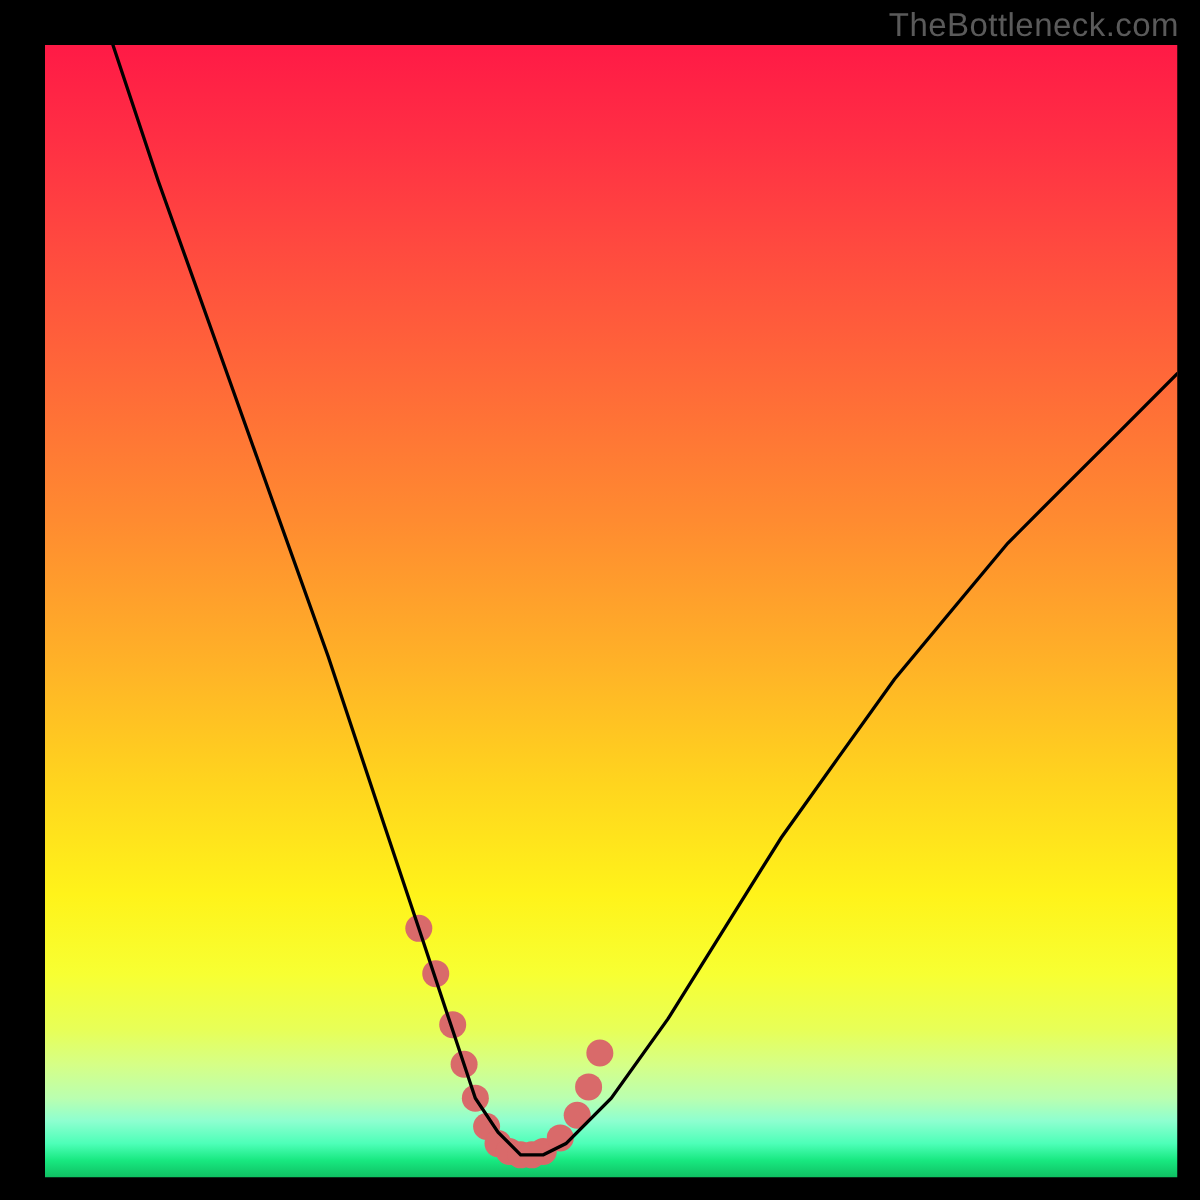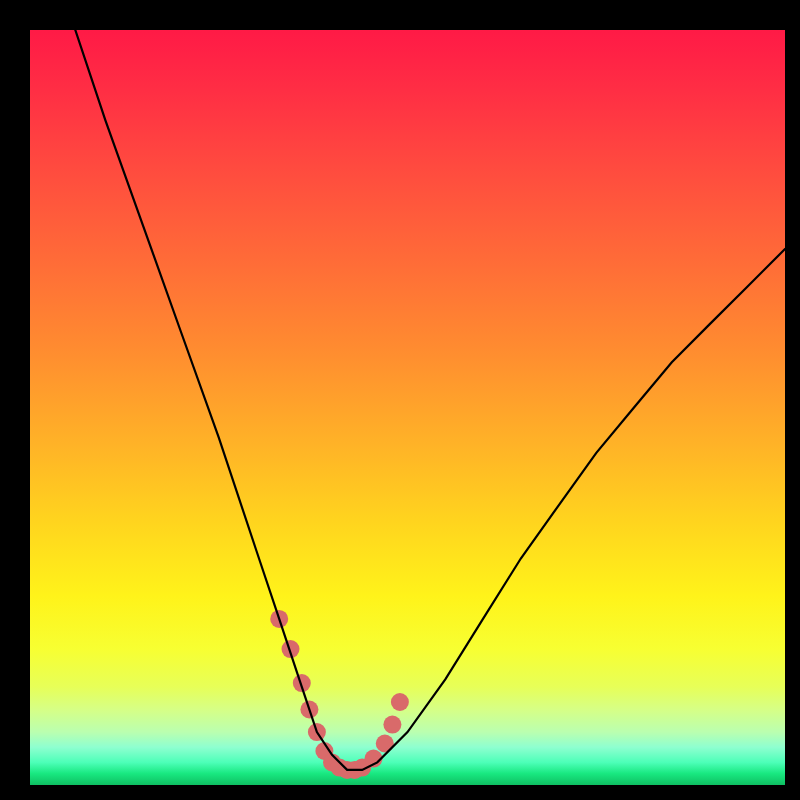--- a/index.html
+++ b/index.html
@@ -85,13 +85,14 @@
           <circle cx="332.2" cy="737.6" r="9" fill="#d96a6a"></circle>
           <circle cx="343.5" cy="728.6" r="9" fill="#d96a6a"></circle>
           <circle cx="354.8" cy="713.5" r="9" fill="#d96a6a"></circle>
           <circle cx="362.4" cy="694.6" r="9" fill="#d96a6a"></circle>
           <circle cx="369.9" cy="672.0" r="9" fill="#d96a6a"></circle>
         </g>
       <path id="curve-path" fill="none" stroke="#000000" stroke-width="2.2" stroke-linecap="round" d="M45.3 0.0 L75.5 90.6 L113.3 196.3 L151.0 302.0 L188.8 407.7 L226.5 521.0 L249.2 588.9 L271.8 656.9 L286.9 702.1 L302.0 724.8 L317.1 739.9 L332.2 739.9 L347.3 732.4 L377.5 702.1 L415.3 649.3 L453.0 588.9 L490.8 528.5 L528.5 475.6 L566.3 422.8 L604.0 377.5 L641.8 332.2 L679.5 294.4 L717.3 256.7 L755.0 219.0"></path>
     </svg>
   </div>
 
+  <div class="watermark">TheBottleneck.com</div>
 </div>
 
 </body></html>

